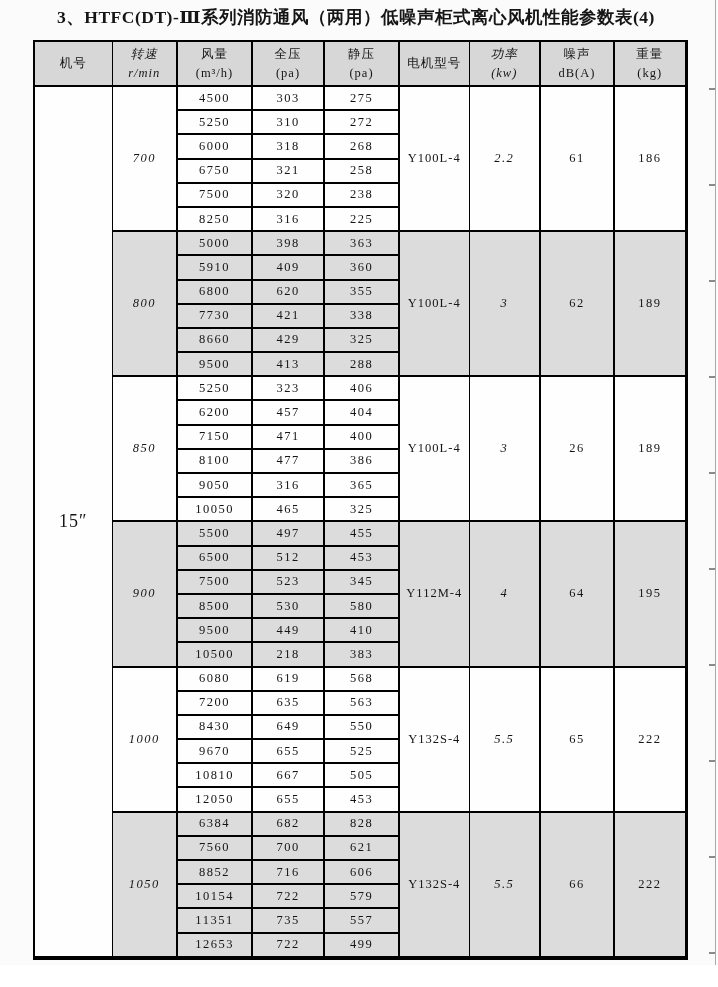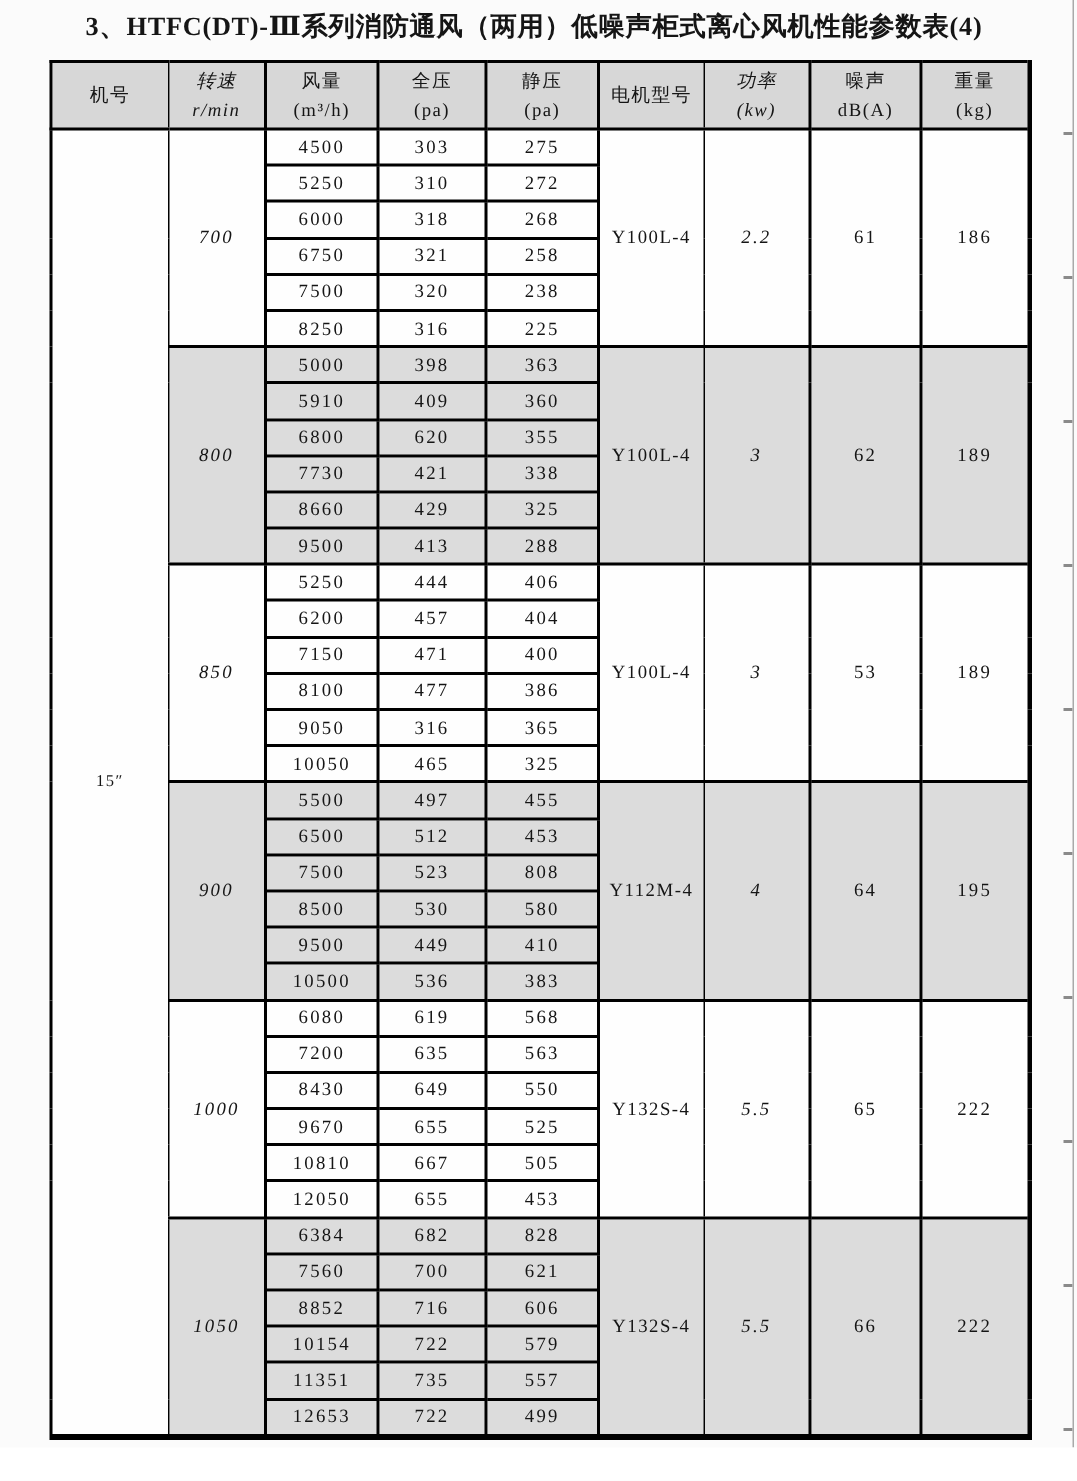--- a/index.html
+++ b/index.html
@@ -50,21 +50,21 @@
     letter-spacing:1px;
   }
   thead .hl { display:block; line-height:1.5; }
   tbody td {
     height:22.2px;
     background:#fefefe;
     font-size:12.5px;
     letter-spacing:1.5px;
   }
   tbody td.shade { background:#dcdcdc; }
-  tbody td.c-machine { background:#fefefe; font-size:11px; letter-spacing:1px; }
+  tbody td.c-machine { background:#fefefe; font-size:18px; letter-spacing:1px; }
   tbody td.c-motor { letter-spacing:1px; }
   
   .scan-edge {
     position:absolute;
     top:0; right:2px;
     width:6px; height:100%;
     border-right:1px solid #a9a9a9;
     background:repeating-linear-gradient(to bottom, transparent 0 88px, #8a8a8a 88px 90px, transparent 90px 96px);
   }
 </style>
@@ -195,25 +195,25 @@
           <td class="shade">325</td>
         </tr>
         <tr>
           <td class="shade">9500</td>
           <td class="shade">413</td>
           <td class="shade">288</td>
         </tr>
         <tr>
           <td class="c-speed bL1" rowspan="6">850</td>
           <td>5250</td>
-          <td>444</td>
+          <td>323</td>
           <td>406</td>
           <td class="c-motor bR1" rowspan="6">Y100L-4</td>
           <td class="bL1" rowspan="6">3</td>
-          <td rowspan="6">53</td>
+          <td rowspan="6">26</td>
           <td rowspan="6">189</td>
         </tr>
         <tr>
           <td>6200</td>
           <td>457</td>
           <td>404</td>
         </tr>
         <tr>
           <td>7150</td>
           <td>471</td>
@@ -245,35 +245,35 @@
           <td class="shade" rowspan="6">195</td>
         </tr>
         <tr>
           <td class="shade">6500</td>
           <td class="shade">512</td>
           <td class="shade">453</td>
         </tr>
         <tr>
           <td class="shade">7500</td>
           <td class="shade">523</td>
-          <td class="shade">808</td>
+          <td class="shade">345</td>
         </tr>
         <tr>
           <td class="shade">8500</td>
           <td class="shade">530</td>
           <td class="shade">580</td>
         </tr>
         <tr>
           <td class="shade">9500</td>
           <td class="shade">449</td>
           <td class="shade">410</td>
         </tr>
         <tr>
           <td class="shade">10500</td>
-          <td class="shade">536</td>
+          <td class="shade">218</td>
           <td class="shade">383</td>
         </tr>
         <tr>
           <td class="c-speed bL1" rowspan="6">1000</td>
           <td>6080</td>
           <td>619</td>
           <td>568</td>
           <td class="c-motor bR1" rowspan="6">Y132S-4</td>
           <td class="bL1" rowspan="6">5.5</td>
           <td rowspan="6">65</td>

